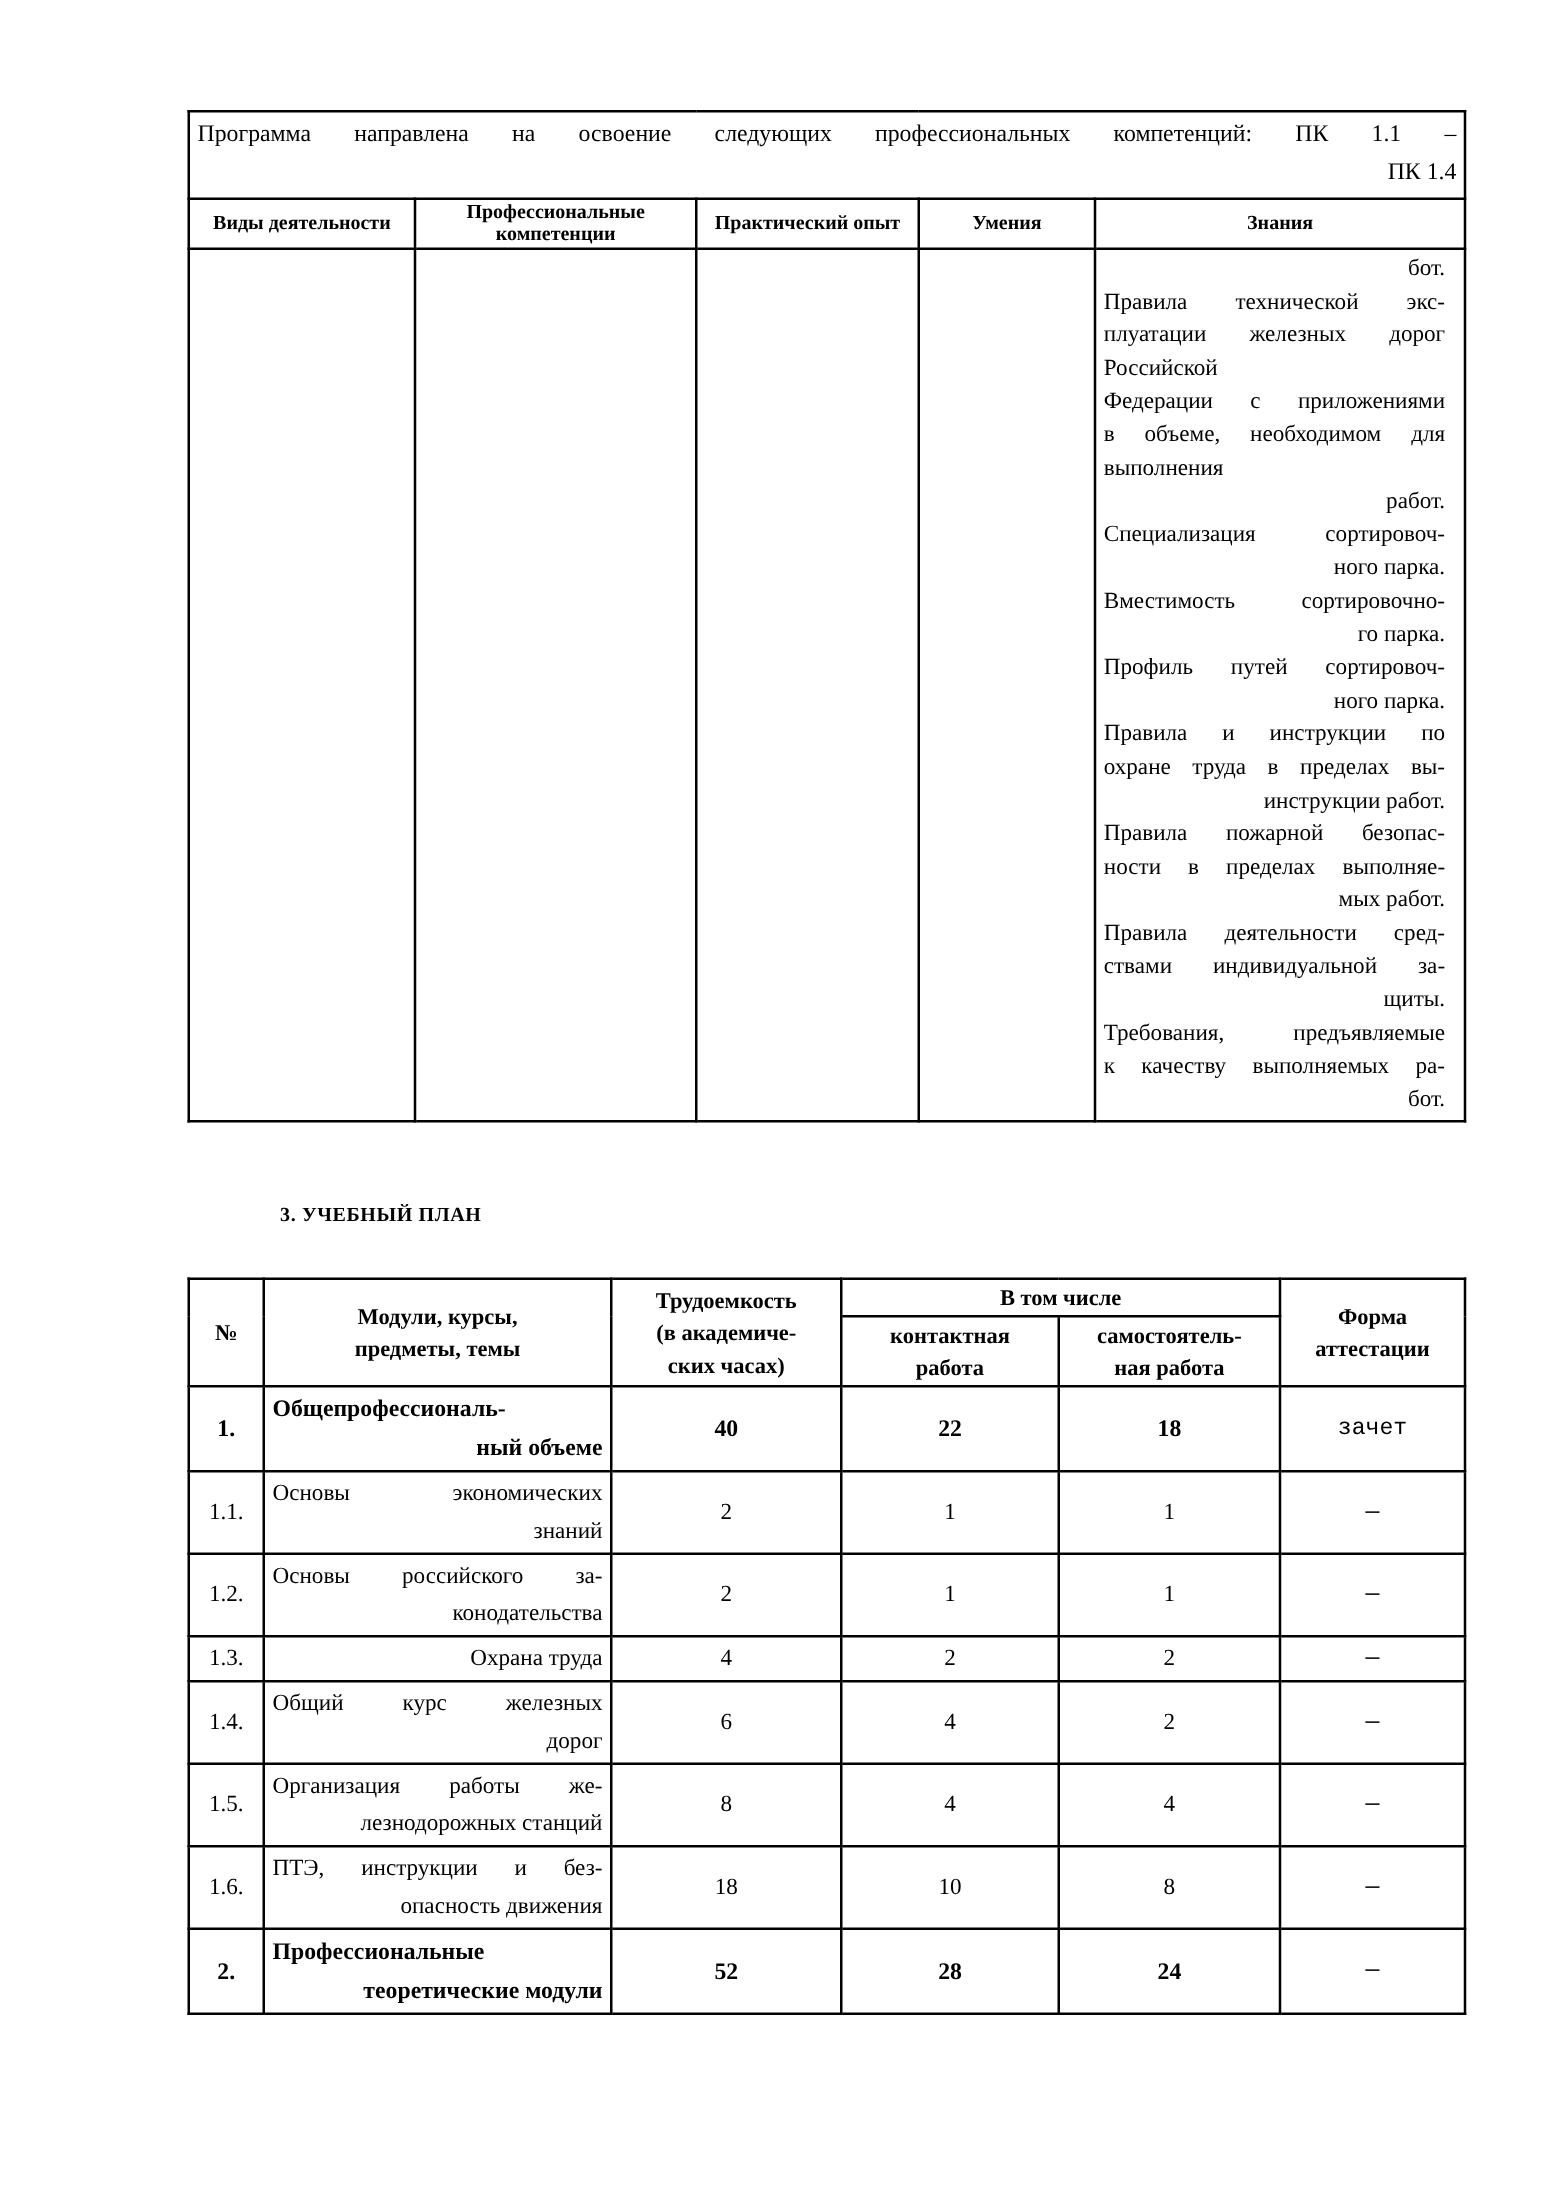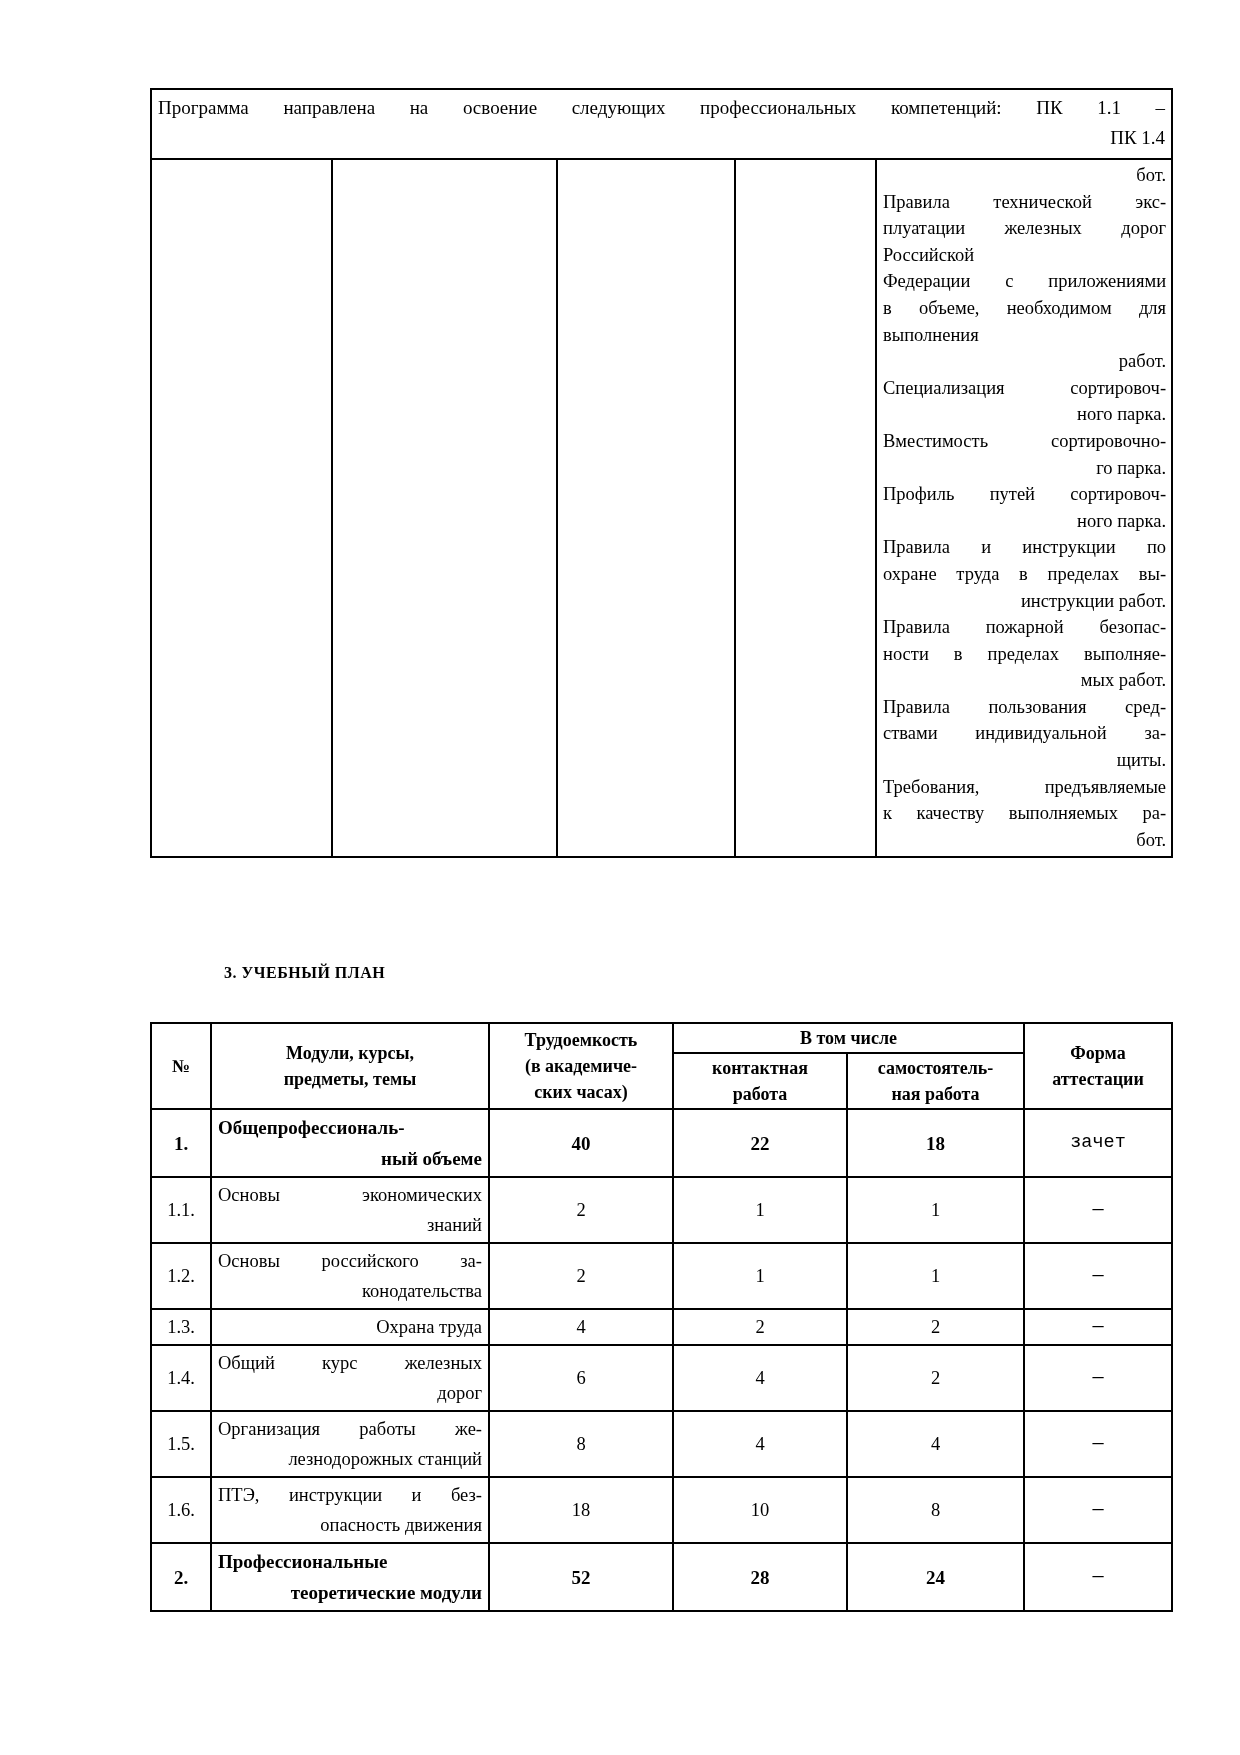--- a/index.html
+++ b/index.html
@@ -39,21 +39,21 @@
     vertical-align: top;
     margin-top: 14px;
   }
   .t1 .content-row td {
     height: 692px;
     vertical-align: top;
   }
   .t1 .knowledge-cell {
     font-size: 18.5px;
     line-height: 26.6px;
-    padding: 2px 5px 2px 6px;
+    padding: 2px 15px 2px 6px;
   }
 
   
   .line { text-align: right; }
   .line.jl { text-align: justify; text-align-last: justify; }
 
   
   .section-heading {
     position: absolute;
     left: 224px;
@@ -111,20 +111,30 @@
       <col style="width:178px">
       <col style="width:141px">
       <col style="width:296px">
     </colgroup>
     <tbody>
       <tr>
         <td class="intro-cell" colspan="5">
             <div class="line jl">Программа направлена на освоение следующих профессиональных компетенций: ПК 1.1 –</div>
             <div class="line">ПК 1.4</div>
           </td>
+      </tr>
+      <tr>
+        <th>Виды
+деятельности</th>
+        <th>Профессиональные
+компетенции</th>
+        <th>Практический
+опыт</th>
+        <th>Умения</th>
+        <th>Знания</th>
       </tr>
       <tr class="content-row">
         <td></td>
         <td></td>
         <td></td>
         <td></td>
         <td class="knowledge-cell">
             <div class="line">бот.</div>
             <div class="line jl">Правила технической экс-</div>
             <div class="line jl">плуатации железных дорог</div>
@@ -138,21 +148,21 @@
             <div class="line jl">Вместимость сортировочно-</div>
             <div class="line">го парка.</div>
             <div class="line jl">Профиль путей сортировоч-</div>
             <div class="line">ного парка.</div>
             <div class="line jl">Правила и инструкции по</div>
             <div class="line jl">охране труда в пределах вы-</div>
             <div class="line">инструкции работ.</div>
             <div class="line jl">Правила пожарной безопас-</div>
             <div class="line jl">ности в пределах выполняе-</div>
             <div class="line">мых работ.</div>
-            <div class="line jl">Правила пользования сред-</div>
+            <div class="line jl">Правила деятельности сред-</div>
             <div class="line jl">ствами индивидуальной за-</div>
             <div class="line">щиты.</div>
             <div class="line jl">Требования, предъявляемые</div>
             <div class="line jl">к качеству выполняемых ра-</div>
             <div class="line">бот.</div>
           </td>
       </tr>
     </tbody>
   </table>
 

